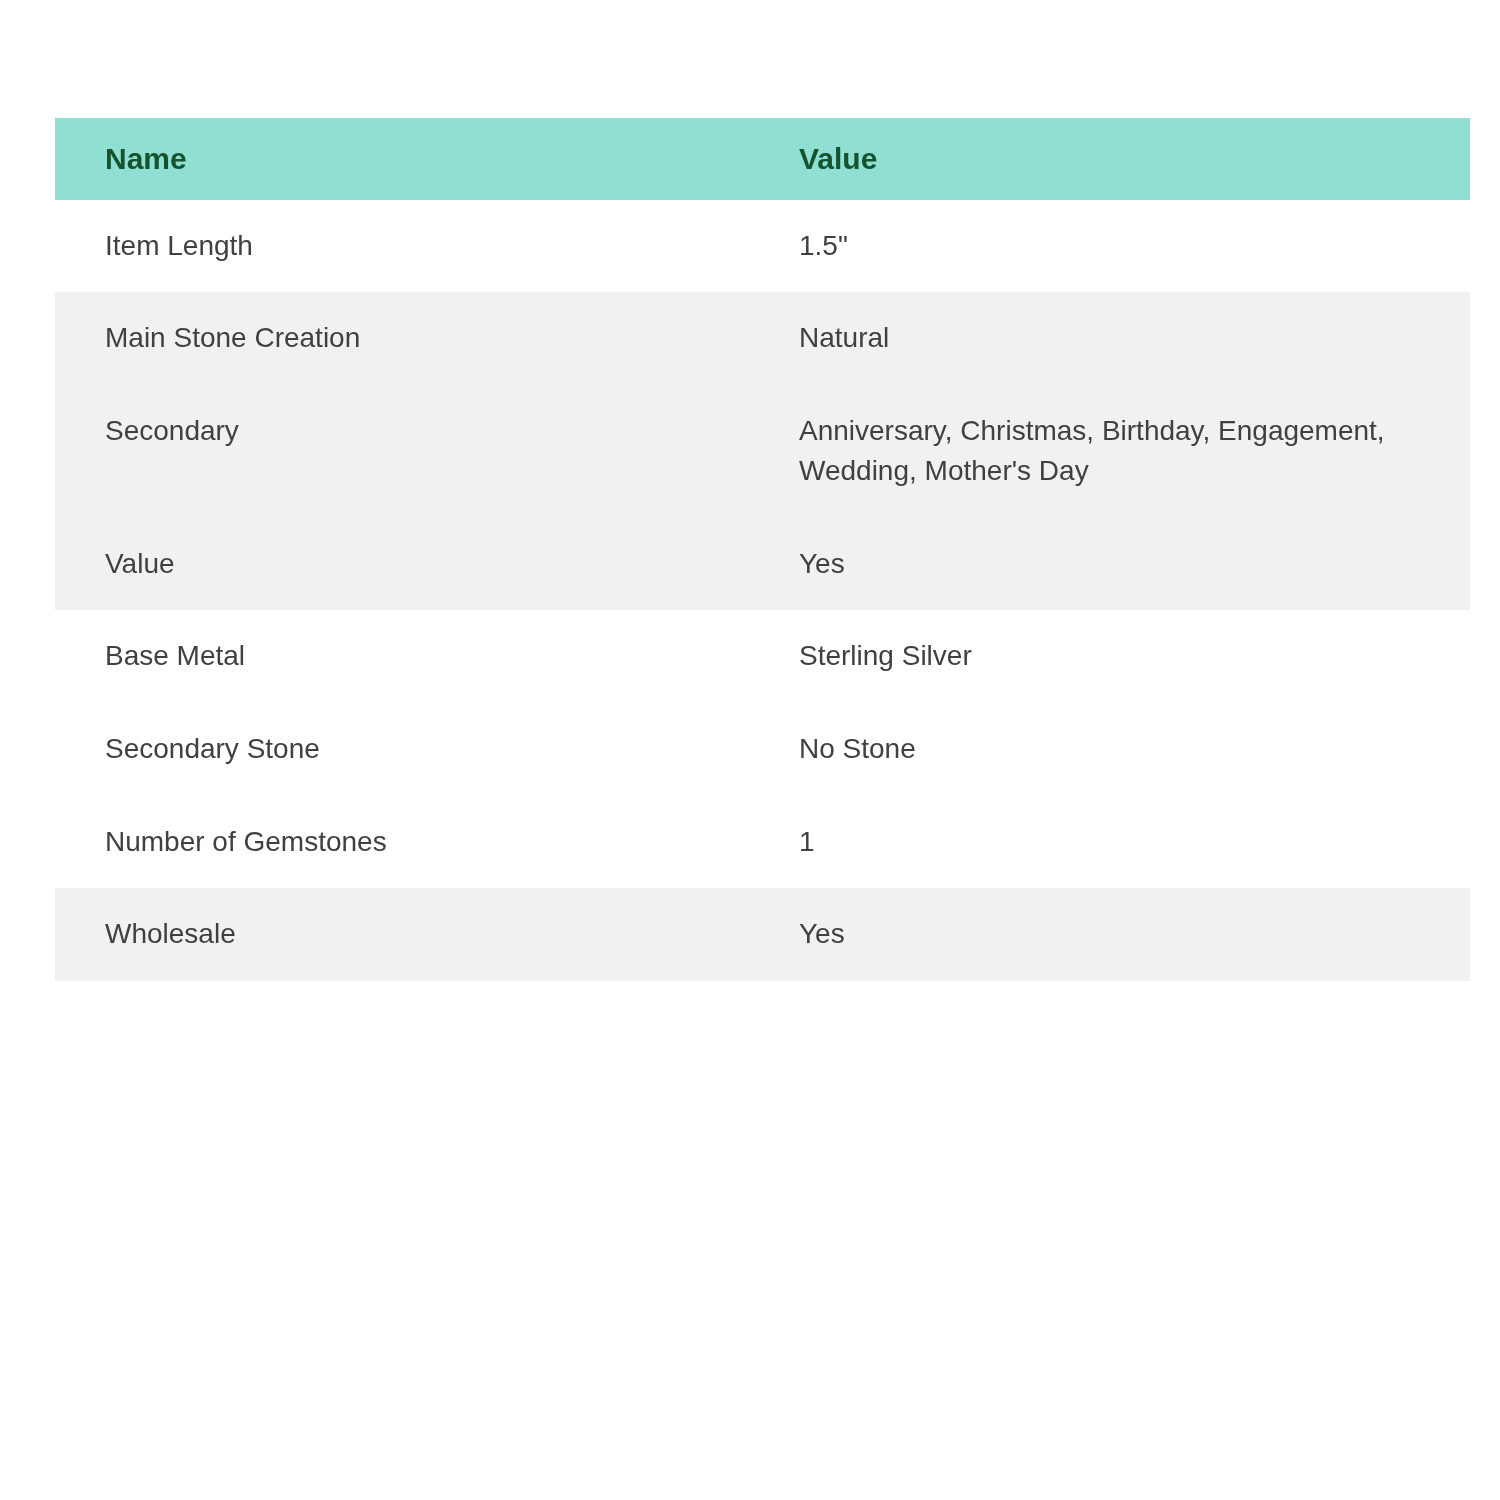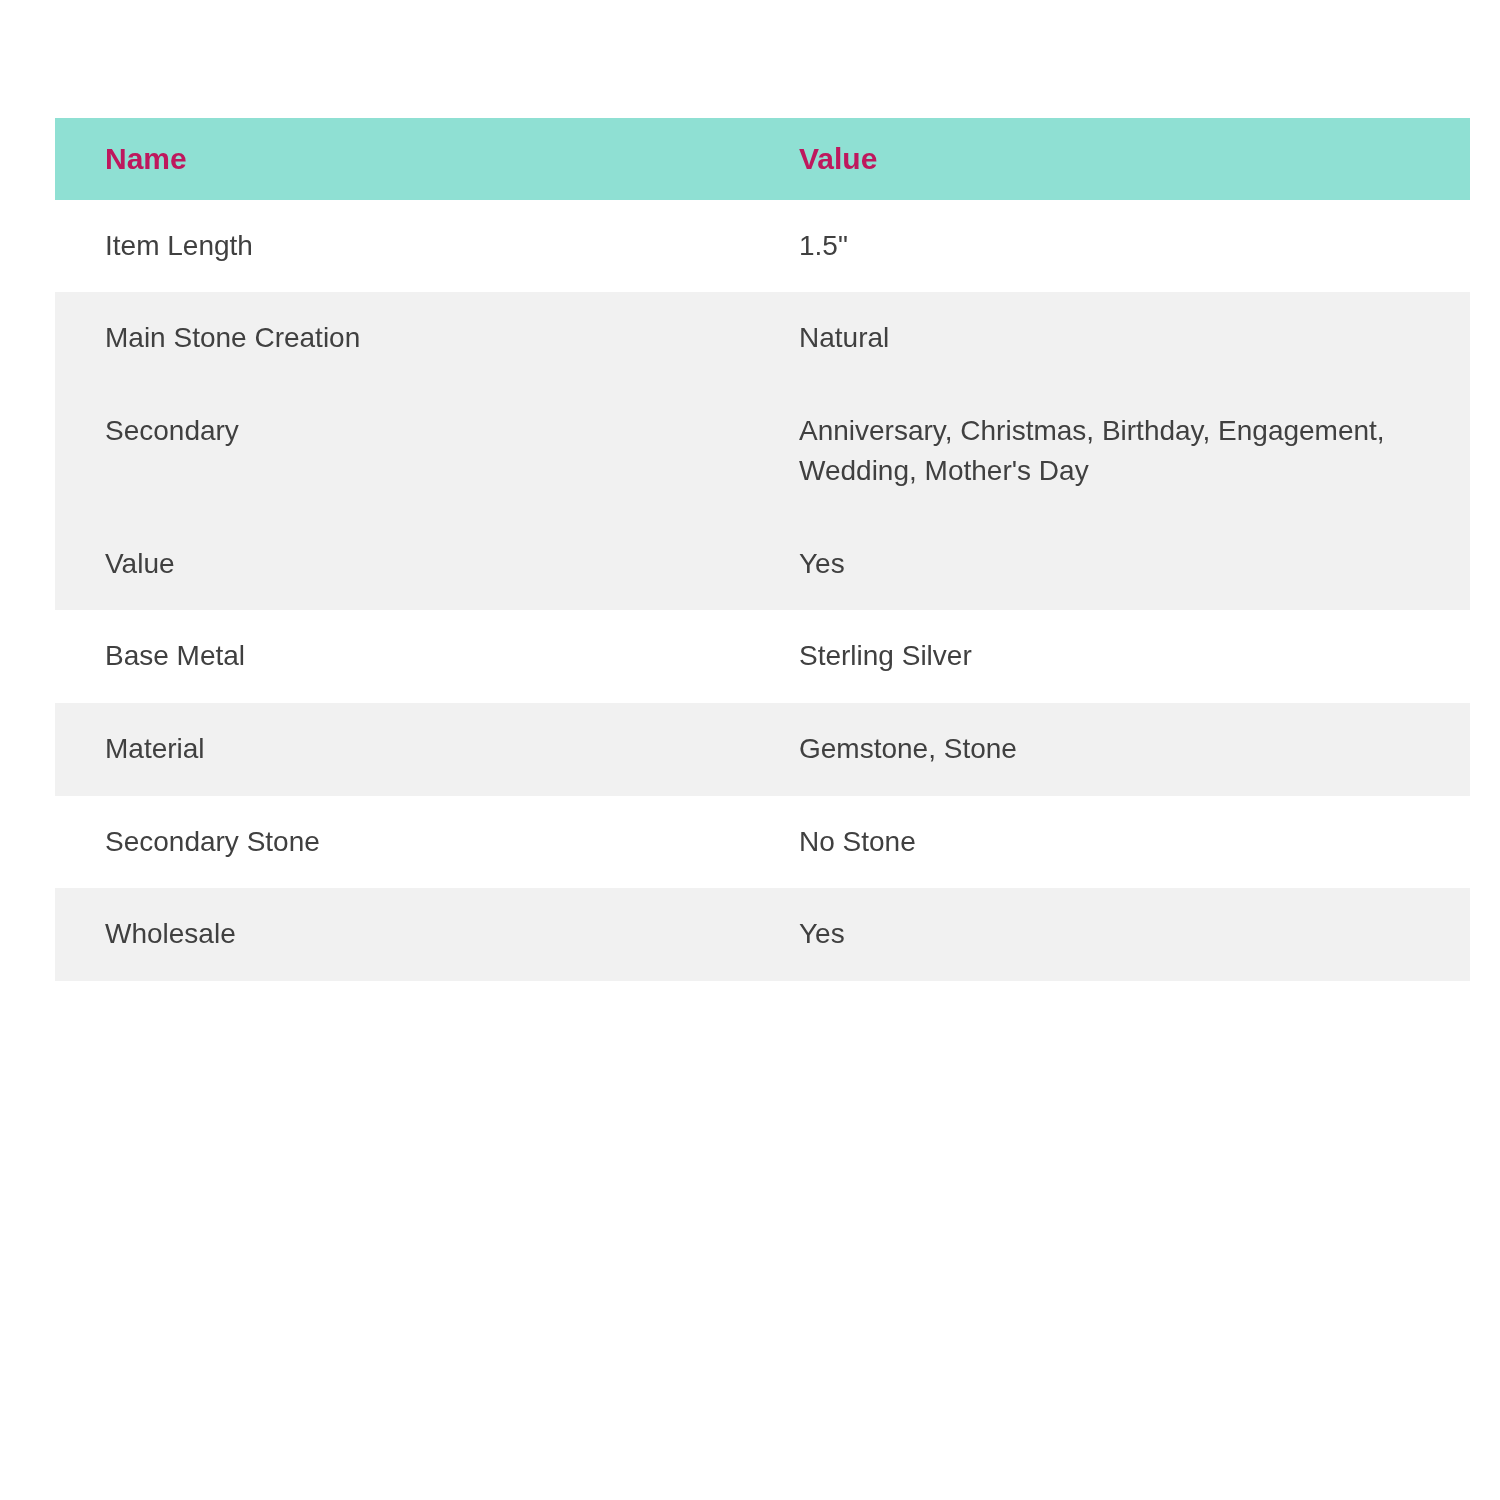--- a/index.html
+++ b/index.html
@@ -26,21 +26,21 @@
     table-layout: fixed;
   }
   table.spec-table col.col-name { width: 712px; }
   table.spec-table col.col-value { width: 703px; }
 
   thead th {
     background: #8FE0D3;
     text-align: left;
     font-size: 30px;
     font-weight: bold;
-    color: #be185d;
+    color: #14532d;
     padding: 22px 0 22px 50px;
     line-height: 1.25;
     border: none;
   }
   thead th.value-head {
     padding-left: 32px;
   }
 
   tbody td {
     font-size: 28px;
@@ -91,27 +91,27 @@
           <td class="value-cell">Anniversary, Christmas, Birthday, Engagement, Wedding, Mother's Day</td>
         </tr>
         <tr class="even-row">
           <td class="name-cell">Value</td>
           <td class="value-cell">Yes</td>
         </tr>
         <tr class="odd-row">
           <td class="name-cell">Base Metal</td>
           <td class="value-cell">Sterling Silver</td>
         </tr>
-        <tr class="even-row">
-          <td class="name-cell">Material</td>
-          <td class="value-cell">Gemstone, Stone</td>
-        </tr>
         <tr class="odd-row">
           <td class="name-cell">Secondary Stone</td>
           <td class="value-cell">No Stone</td>
+        </tr>
+        <tr class="odd-row">
+          <td class="name-cell">Number of Gemstones</td>
+          <td class="value-cell">1</td>
         </tr>
         <tr class="even-row">
           <td class="name-cell">Wholesale</td>
           <td class="value-cell">Yes</td>
         </tr>
       </tbody>
   </table>
 </div>
 
 </body></html>

